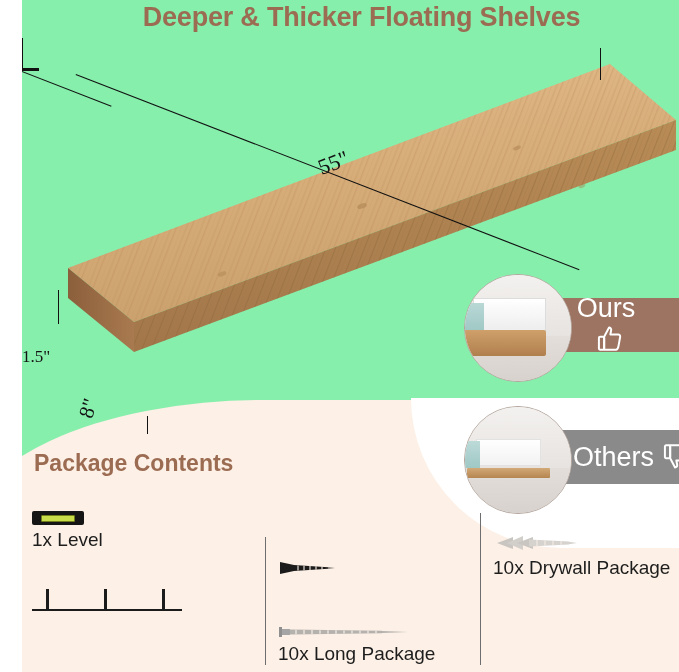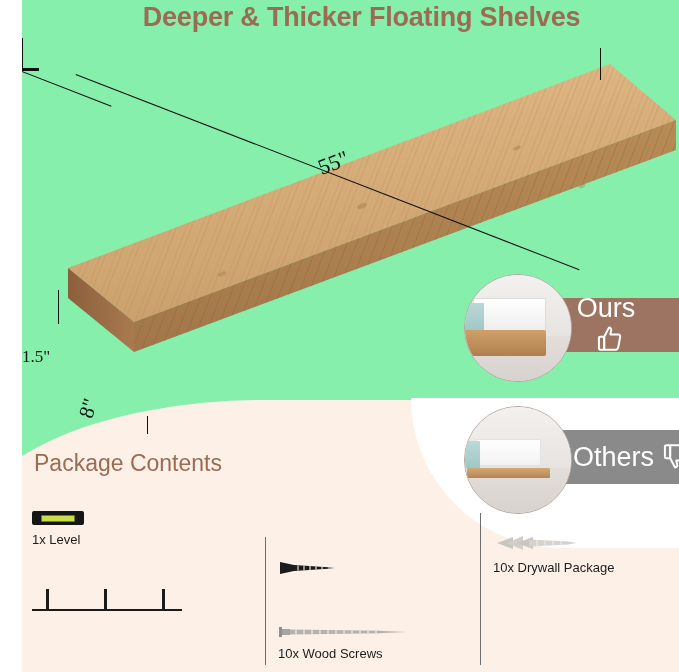--- a/index.html
+++ b/index.html
@@ -181,37 +181,37 @@
   }
   .ph-box-teal2 {
     position:absolute; left:-10%; top:32%; width:24%; height:26%;
     background: linear-gradient(180deg,#bcdad8,#9fc8c5);
   }
 
   
   #pkg-heading {
     position: absolute;
     left: 12px; top: 450px;
-    font-size: 23px; font-weight: normal;
+    font-size: 23px; font-weight: bold;
     color: #9b6b52;
   }
 
   #pkg-grid {
     position: absolute;
     left: 10px; top: 485px;
     width: 666px; height: 185px;
     display: grid;
     grid-template-columns: 233px 215px 1fr;
   }
   .pkg-col { position: relative; padding-left: 0; }
   .pkg-col.divided { border-left: 1.3px solid #6e6e6e; padding-left: 12px; }
   .pkg-item { position: relative; height: 92px; }
   .pkg-icon { height: 40px; display: flex; align-items: flex-end; }
   .pkg-label {
-    font-size: 13px;
+    font-size: 19px;
     color: #1d1d1d;
     white-space: nowrap;
     line-height: 26px;
     margin-top: 2px;
   }
 
   
   .ic-level {
     width: 52px; height: 14px;
     background: #151515;
@@ -402,21 +402,21 @@
           <svg class="ic-screw-long" viewBox="0 0 132 14">
             <rect x="1" y="2" width="3" height="10" fill="#8f8f8f"></rect>
             <rect x="4" y="4" width="8" height="6" fill="#a5a5a5"></rect>
             <path d="M12,4.6 L104,5.8 L104,8.2 L12,9.4 Z" fill="#b5b2ae"></path>
             <path d="M18,4.8 L18,9.2 M26,5 L26,9 M34,5.1 L34,8.9 M42,5.2 L42,8.8 M50,5.3 L50,8.7
                      M58,5.3 L58,8.7 M66,5.4 L66,8.6 M74,5.5 L74,8.5 M82,5.5 L82,8.5 M90,5.6 L90,8.4
                      M98,5.7 L98,8.3" stroke="#f7eee6" stroke-width="1.2"></path>
             <polygon points="104,5.9 130,7 104,8.1" fill="#b5b2ae"></polygon>
           </svg>
         </div>
-        <div class="pkg-label">10x Wood Screws</div>
+        <div class="pkg-label">10x Long Package</div>
       </div>
     </div>
 
     <div class="pkg-col divided" style="margin-top:28px;height:152px">
 
 
       <div class="pkg-item" style="height:62px">
         <div class="pkg-icon">
           <svg class="ic-anchor" viewBox="0 0 86 20">
             <path d="M4,10 L20,4 L20,16 Z" fill="#c9c6c2"></path>

